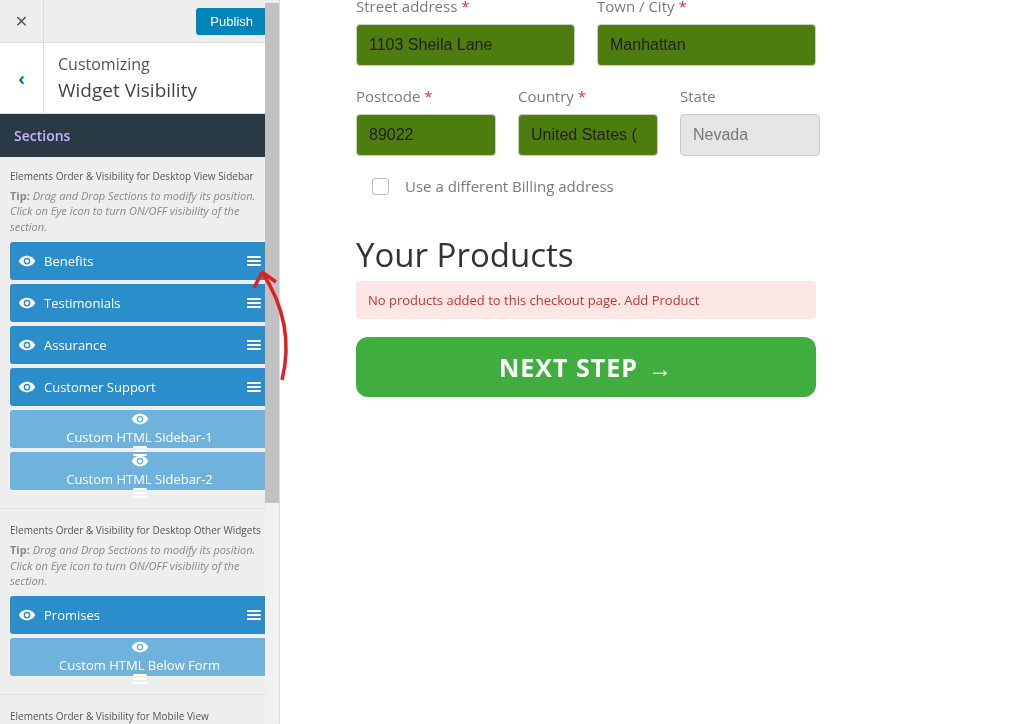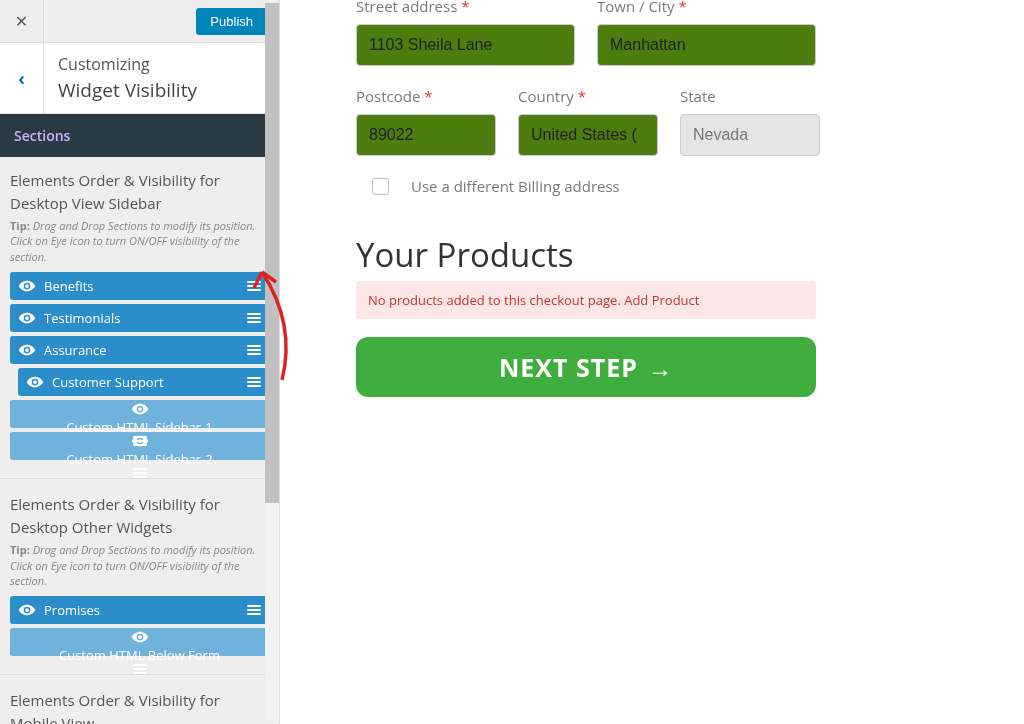--- a/index.html
+++ b/index.html
@@ -18,46 +18,46 @@
 
 .breadcrumb-bar { display: flex; align-items: stretch; background: #fff; border-bottom: 1px solid #ddd; min-height: 70px; }
 .back-btn { width: 44px; display: flex; align-items: center; justify-content: center; border-right: 1px solid #ddd; cursor: pointer; color: #0073aa; font-size: 18px; font-weight: bold; }
 .breadcrumb-text { padding: 10px 14px; display: flex; flex-direction: column; justify-content: center; }
 .breadcrumb-sub { font-size: 16px; color: #555; }
 .breadcrumb-title { font-size: 19px; color: #444; font-weight: 400; margin-top: 2px; }
 
 .sections-hdr { background: #2a3a45; color: #c4b5fd; padding: 12px 14px; font-size: 14px; font-weight: 600; }
 
 .panel-body { padding: 12px 10px 0 10px; }
-.group-title { font-size: 15px; color: #555; line-height: 1.5; margin-bottom: 4px; }
+.group-title { font-size: 10px; color: #555; line-height: 1.5; margin-bottom: 4px; }
 .tip { font-size: 11px; color: #888; font-style: italic; line-height: 1.4; margin-bottom: 8px; }
 .tip b { font-style: normal; }
 
-.sec-item { display: flex; align-items: center; color: #fff; border-radius: 3px; height: 28px; margin-bottom: 4px; font-size: 13px; }
+.sec-item { display: flex; align-items: center; color: #fff; border-radius: 3px; height: 38px; margin-bottom: 4px; font-size: 13px; }
 .sec-item.bright { background: #2b8ecb; }
 .sec-item.dim { background: #6fb3dd; flex-direction: column; }
-.sec-item.indent { margin-left: 8px; align-items: center; }
+.sec-item.indent { margin-left: 0; align-items: center; }
 .sec-eye { width: 34px; display: flex; align-items: center; justify-content: center; }
 .sec-label { flex: 1; }
 .sec-drag { width: 30px; display: flex; flex-direction: column; align-items: center; justify-content: center; gap: 2px; }
 .sec-drag span { display: block; width: 14px; height: 2px; background: #fff; border-radius: 1px; }
 
 .divider { border: none; border-top: 1px solid #ddd; margin: 18px -10px 14px -10px; }
 
 
 .preview { position: absolute; left: 280px; top: 0; right: 0; bottom: 0; background: #fff; overflow: hidden; }
 .form-area { position: absolute; left: 76px; top: -4px; width: 460px; }
 .form-row { display: flex; gap: 22px; margin-bottom: 20px; }
 .field { display: flex; flex-direction: column; flex: 1; }
 .field.s { flex: 0 0 140px; }
 .flabel { font-size: 15px; color: #7a7a7a; margin-bottom: 8px; }
 .req { color: #d33; }
 .finput { border: 1px solid #ccc; border-radius: 4px; padding: 11px 12px; font-size: 16px; color: #222; background: #4d7c0f; width: 100%; }
 .finput.ro { background: #e5e5e5; color: #777; }
-.chk-row { display: flex; align-items: center; gap: 22px; color: #7a7a7a; font-size: 15px; padding-left: 16px; }
+.chk-row { display: flex; align-items: center; gap: 16px; color: #7a7a7a; font-size: 15px; padding-left: 16px; }
 .chk { width: 17px; height: 17px; border: 1px solid #bbb; border-radius: 3px; }
 
 .h2 { font-size: 33px; font-weight: 400; color: #333; margin: 36px 0 4px; }
 .alert { background: #fde6e6; border-radius: 4px; padding: 10px 12px; font-size: 13px; color: #c0392b; }
 .alert a { color: #c0392b; text-decoration: none; text-align: right; }
 
 .next-btn { display: flex; align-items: center; justify-content: center; background: #3fae3f; color: #fff; font-size: 25px; font-weight: 700; letter-spacing: 1px; height: 60px; border-radius: 12px; margin-top: 18px; cursor: pointer; }
 .next-btn .arrow { margin-left: 10px; font-size: 24px; }
 
 

